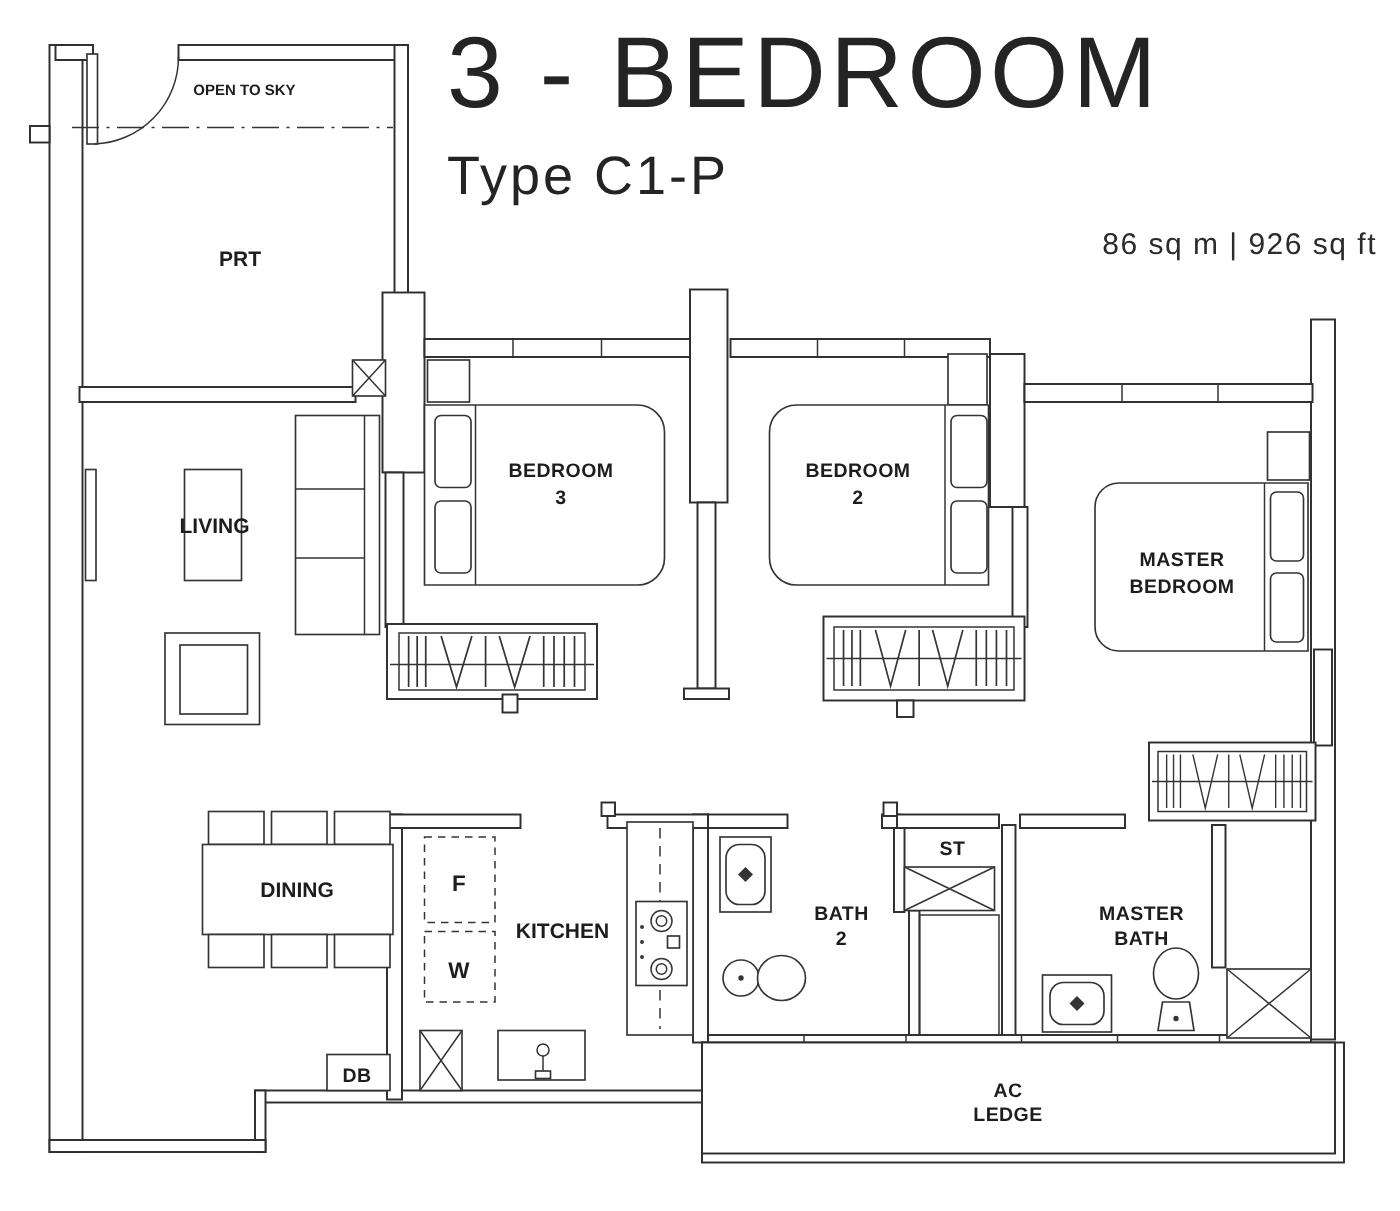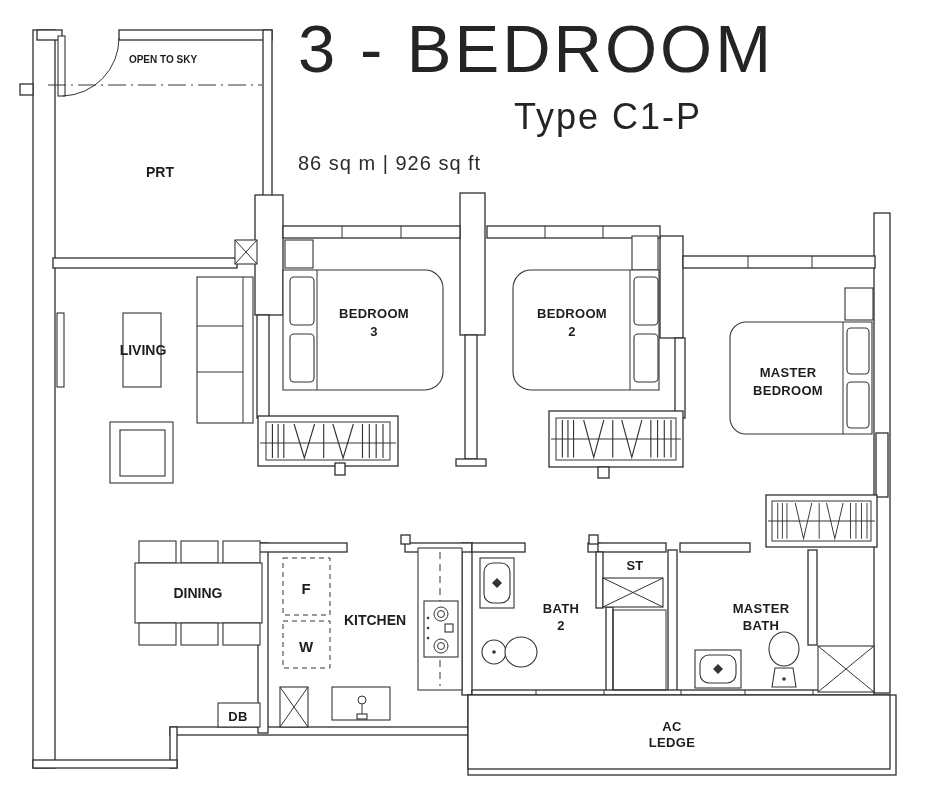--- a/index.html
+++ b/index.html
@@ -1,22 +1,22 @@
 <!DOCTYPE html>
 <html><head>
 <meta charset="utf-8">
 <style>
   html,body{margin:0;padding:0;background:#ffffff;}
   #canvas{position:relative;width:933px;height:807px;background:#ffffff;overflow:hidden;
           font-family:"Liberation Sans",sans-serif;}
   #plan{position:absolute;left:0;top:0;}
   .hdr{position:absolute;left:298px;top:14px;width:620px;color:#242424;}
   .hdr-title{font-size:67px;font-weight:400;letter-spacing:3px;line-height:1.05;white-space:nowrap;}
-  .hdr-sub{font-size:36px;font-weight:400;letter-spacing:2px;margin-top:12px;white-space:nowrap;text-align:center;}
-  .hdr-area{font-size:20px;font-weight:400;letter-spacing:1px;margin-top:14px;white-space:nowrap;color:#2b2b2b;}
+  .hdr-sub{font-size:36px;font-weight:400;letter-spacing:2px;margin-top:12px;white-space:nowrap;}
+  .hdr-area{font-size:20px;font-weight:400;letter-spacing:1px;margin-top:14px;white-space:nowrap;color:#2b2b2b;text-align:right;}
   svg text{font-family:"Liberation Sans",sans-serif;fill:#1d1d1d;font-weight:bold;}
   .lbl{font-size:13px;letter-spacing:0.3px;}
   .lbl-lg{font-size:14px;}
   .lbl-sm{font-size:10px;}
   .lbl-fw{font-size:15px;}
   .wall{fill:#ffffff;stroke:#2e2e2e;stroke-width:1.3;}
   .furn{fill:#ffffff;stroke:#343434;stroke-width:1.1;}
   .thin{fill:none;stroke:#343434;stroke-width:1;}
   .dash{fill:none;stroke:#343434;stroke-width:1;stroke-dasharray:5 4;}
 </style>

